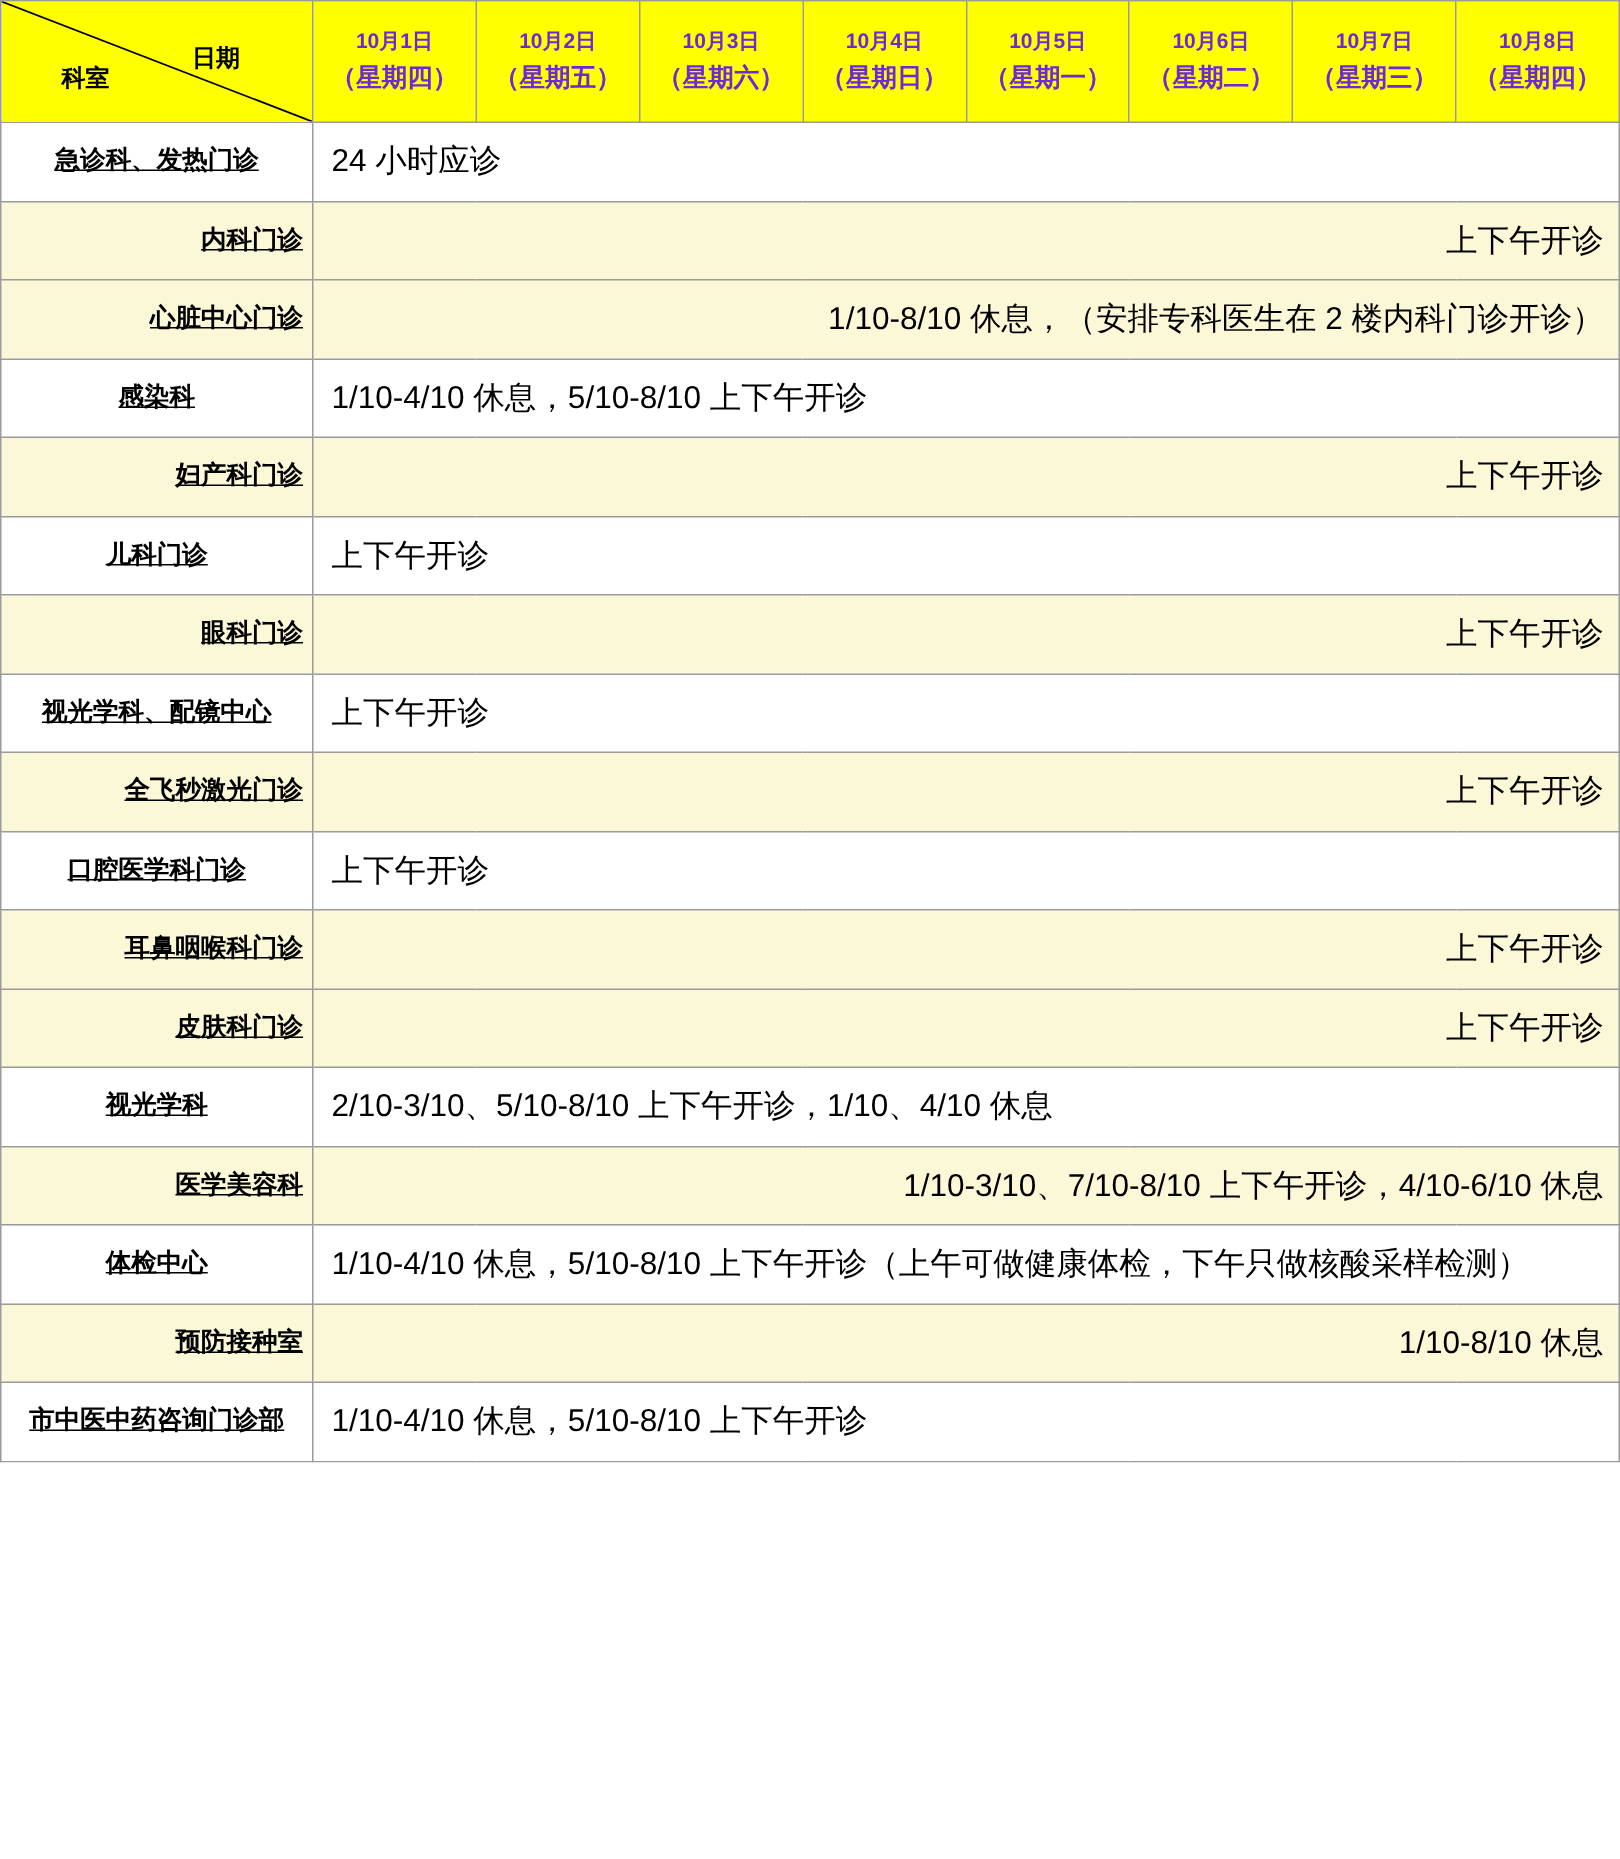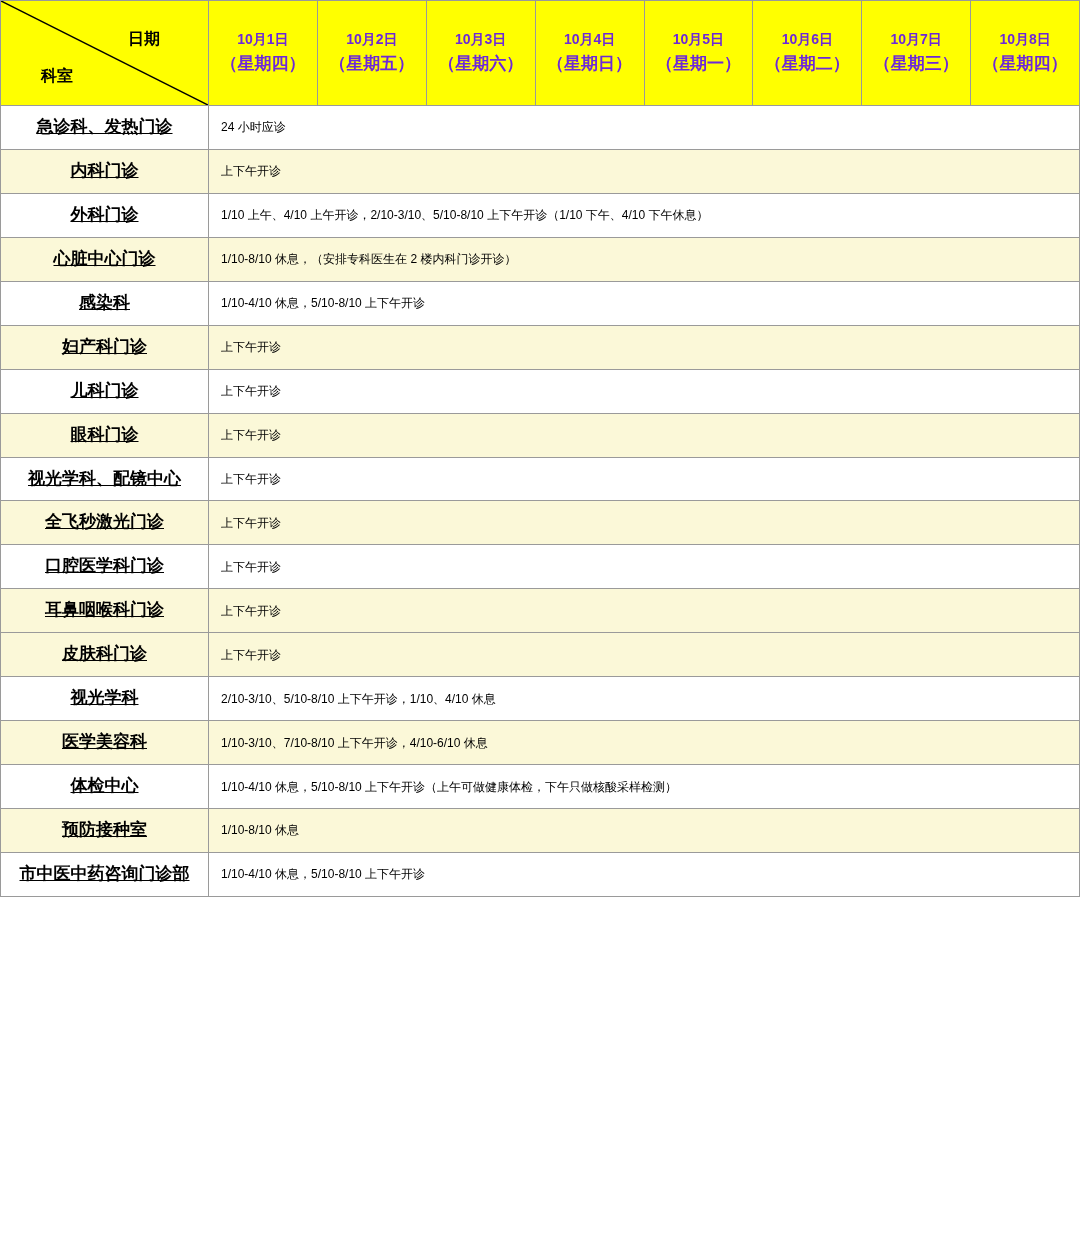--- a/index.html
+++ b/index.html
@@ -17,21 +17,21 @@
     table-layout: fixed;
   }
   table.schedule td {
     border: 1px solid #9a9a9a;
     box-sizing: border-box;
   }
 
   
   .hdr-corner {
     width: 208px;
-    height: 105px;
+    height: 81px;
     background: #ffff00;
     padding: 0;
     position: relative;
     vertical-align: top;
   }
   .hdr-corner .diag {
     position: absolute;
     inset: 0;
     width: 100%;
     height: 100%;
@@ -68,29 +68,30 @@
     width: 208px;
     text-align: center;
     font-size: 17px;
     font-weight: bold;
     color: #000;
     padding: 10px 6px;
     line-height: 1.35;
     text-decoration: underline;
   }
   .content-cell {
-    font-size: 12px;
+    font-size: 21px;
     color: #000;
     padding: 10px 10px 10px 12px;
     line-height: 1.5;
     text-align: left;
   }
   tr.alt .dept-cell,
   tr.alt .content-cell {
     background: #fbf8d8;
+    text-align: right;
   }
   tr.plain .dept-cell,
   tr.plain .content-cell {
     background: #ffffff;
   }
 </style>
 </head>
 <body>
 
 <table class="schedule">
@@ -139,24 +140,20 @@
   </thead>
   <tbody>
     <tr class="plain">
       <td class="dept-cell">急诊科、发热门诊</td>
       <td class="content-cell" colspan="8">24 小时应诊</td>
     </tr>
     <tr class="alt">
       <td class="dept-cell">内科门诊</td>
       <td class="content-cell" colspan="8">上下午开诊</td>
     </tr>
-    <tr class="plain">
-      <td class="dept-cell">外科门诊</td>
-      <td class="content-cell" colspan="8">1/10 上午、4/10 上午开诊，2/10-3/10、5/10-8/10 上下午开诊（1/10 下午、4/10 下午休息）</td>
-    </tr>
     <tr class="alt">
       <td class="dept-cell">心脏中心门诊</td>
       <td class="content-cell" colspan="8">1/10-8/10 休息，（安排专科医生在 2 楼内科门诊开诊）</td>
     </tr>
     <tr class="plain">
       <td class="dept-cell">感染科</td>
       <td class="content-cell" colspan="8">1/10-4/10 休息，5/10-8/10 上下午开诊</td>
     </tr>
     <tr class="alt">
       <td class="dept-cell">妇产科门诊</td>

